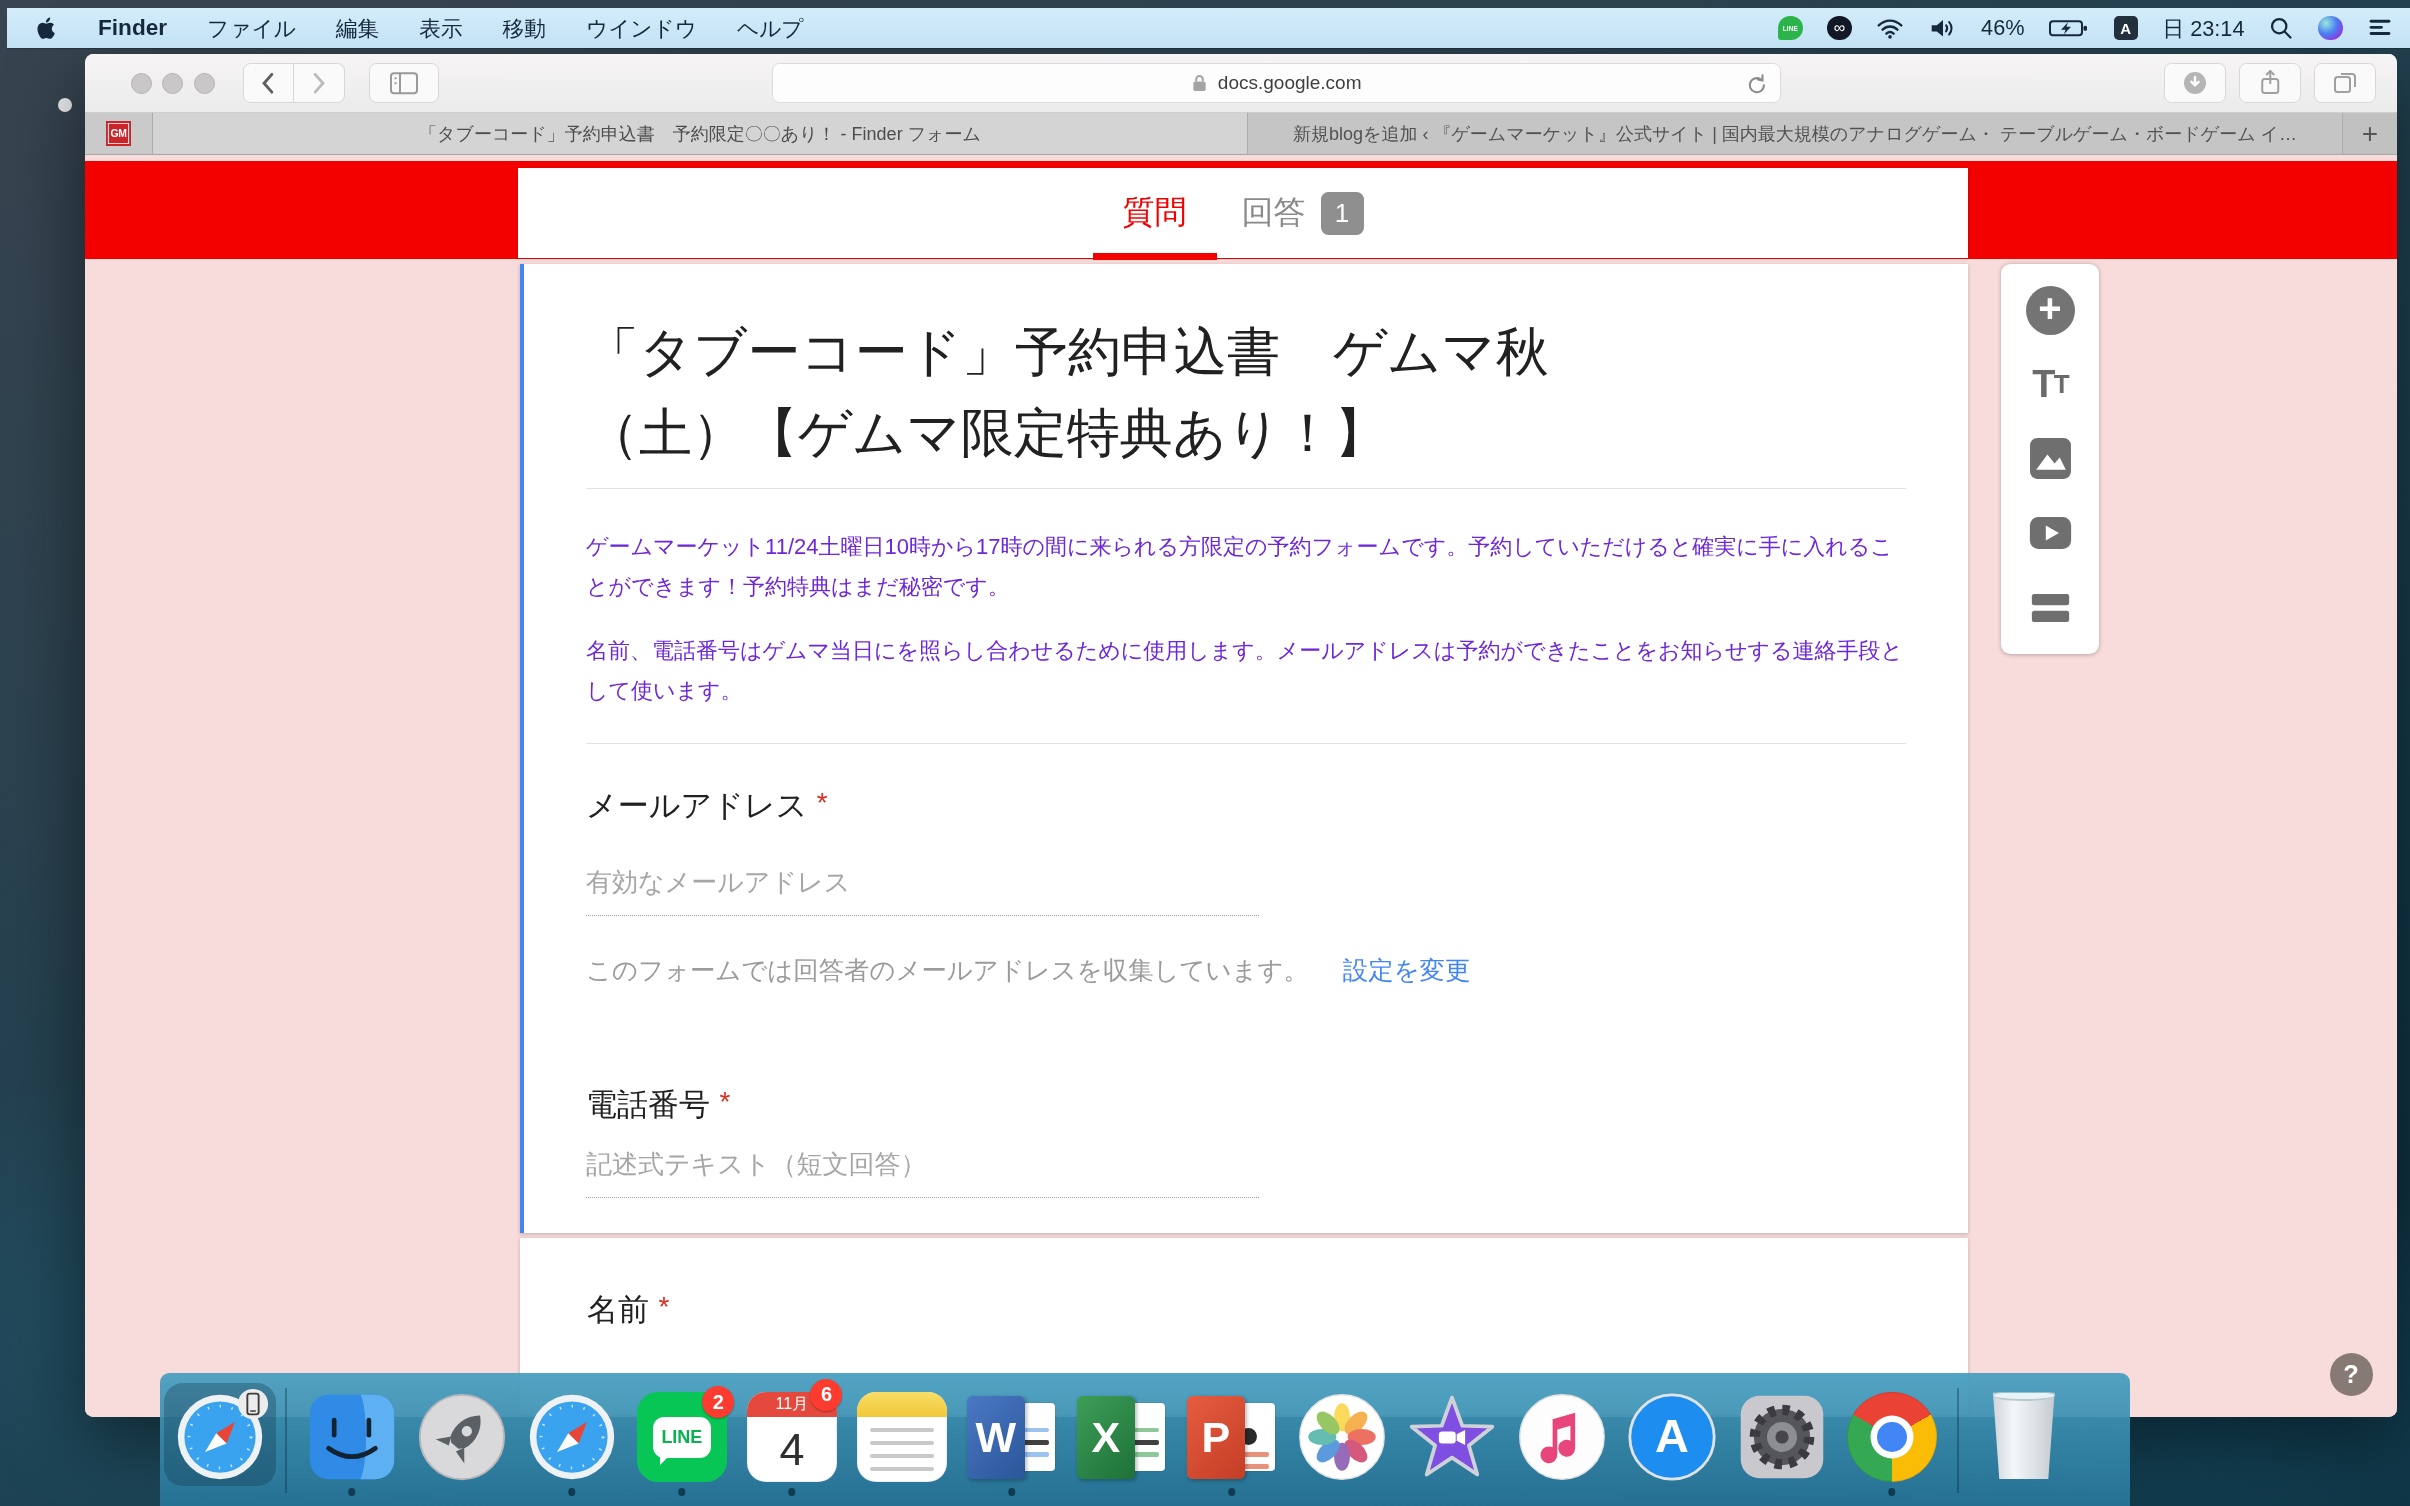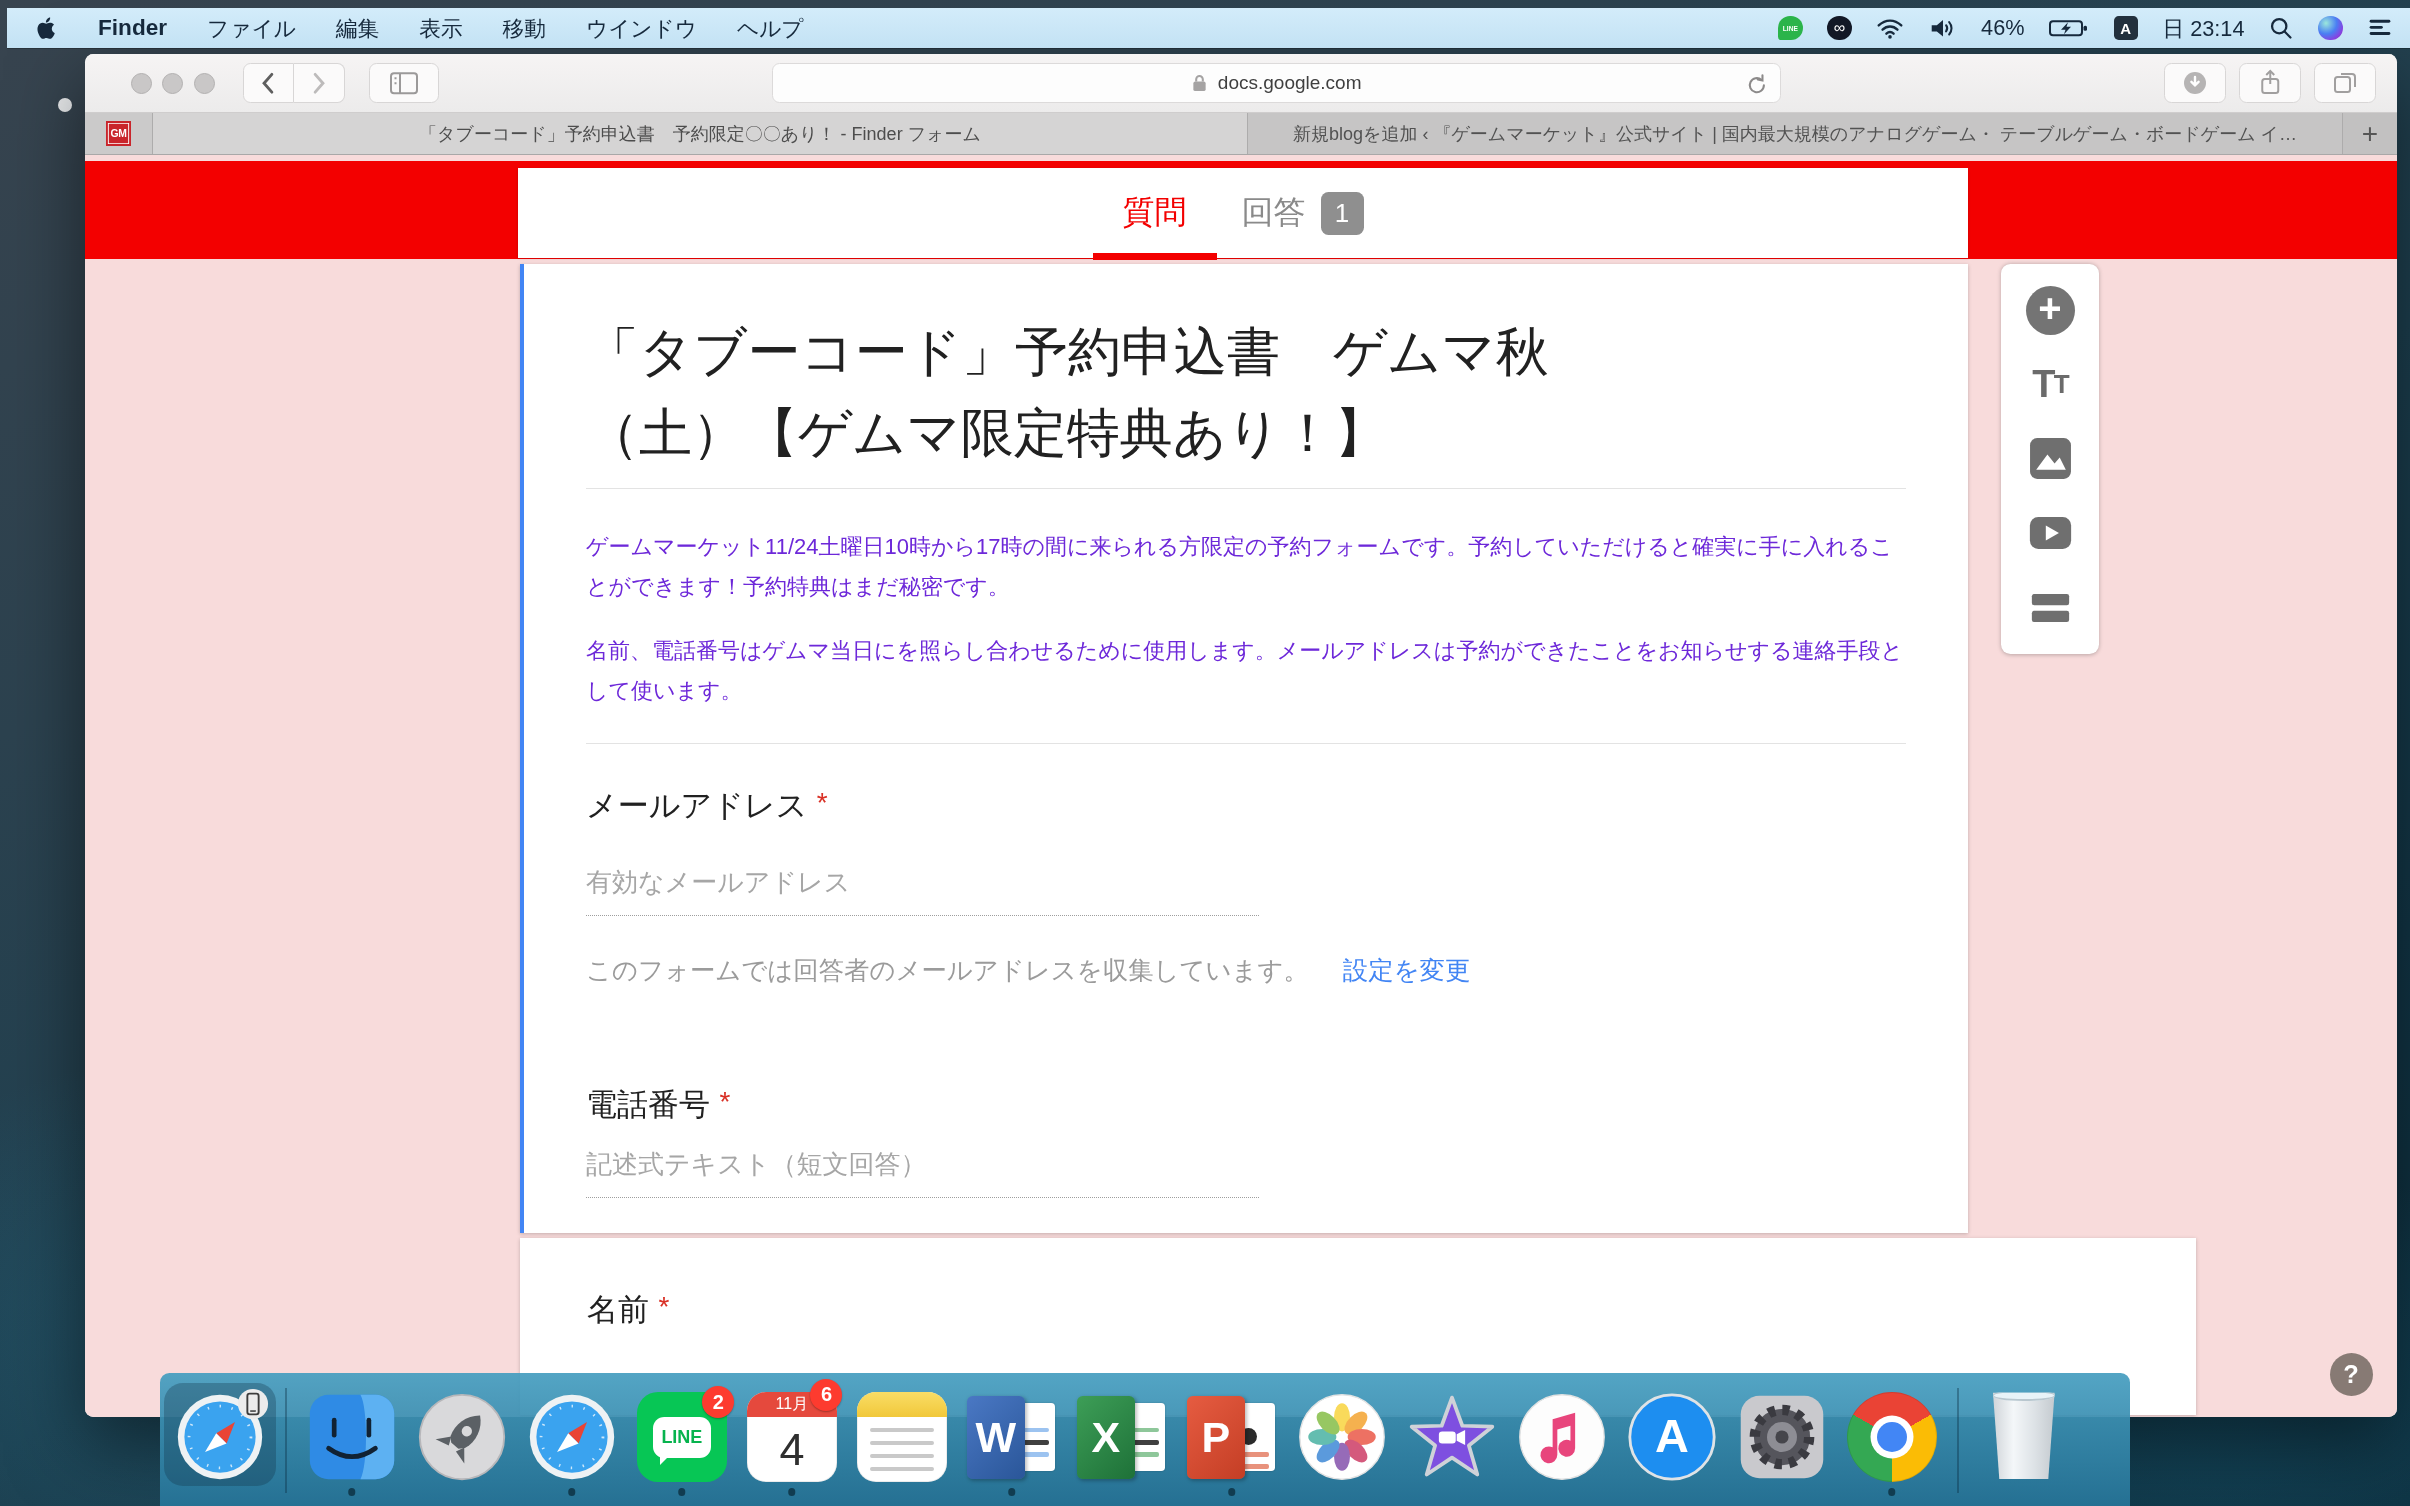--- a/index.html
+++ b/index.html
@@ -98,21 +98,21 @@
   .f-desc + .f-desc { margin-top:24.5px; }
   .q-label { margin-top:41px; font-size:31px; color:#212121; display:flex; gap:9.4px; }
   .req { color:#d93025; font-size:28px; padding-top:1.9px; }
   .answer-line { margin-top:38px; width:673px; padding-bottom:15px;
     border-bottom:1.9px dotted #9e9e9e; font-size:26px; color:#a6a6a6; }
   .email-note { margin-top:38px; display:flex; gap:34px; font-size:25.4px; color:#9b9b9b; }
   .email-note a { color:#4285f4; text-decoration:none; }
   .phone-label { margin-top:96px; }
   .phone-line { margin-top:21px; }
 
-  .namecard { position:absolute; left:435px; top:1083px; width:1676px; height:177px;
+  .namecard { position:absolute; left:435px; top:1083px; width:1448px; height:177px;
     background:#fff; box-shadow:0 0.9px 3.8px rgba(0,0,0,.22); padding:51px 62px 0 67px; }
 
   .sidebar-tools { position:absolute; left:1916px; top:109px; width:98px; height:390px;
     background:#fff; border-radius:9.4px; box-shadow:0 0.9px 4.7px rgba(0,0,0,.25);
     display:flex; flex-direction:column; align-items:center; justify-content:space-evenly; }
   .stool { display:flex; align-items:center; justify-content:center; width:56px; height:56px; }
   .st-plus { width:49px; height:49px; border-radius:50%; background:#747474; color:#fff;
     font-size:40px; line-height:45px; text-align:center; font-weight:bold; }
   .st-tt { color:#6b6b6b; font-weight:bold; font-size:38px; letter-spacing:-1.9px; }
   .st-tt small { font-size:26px; }

